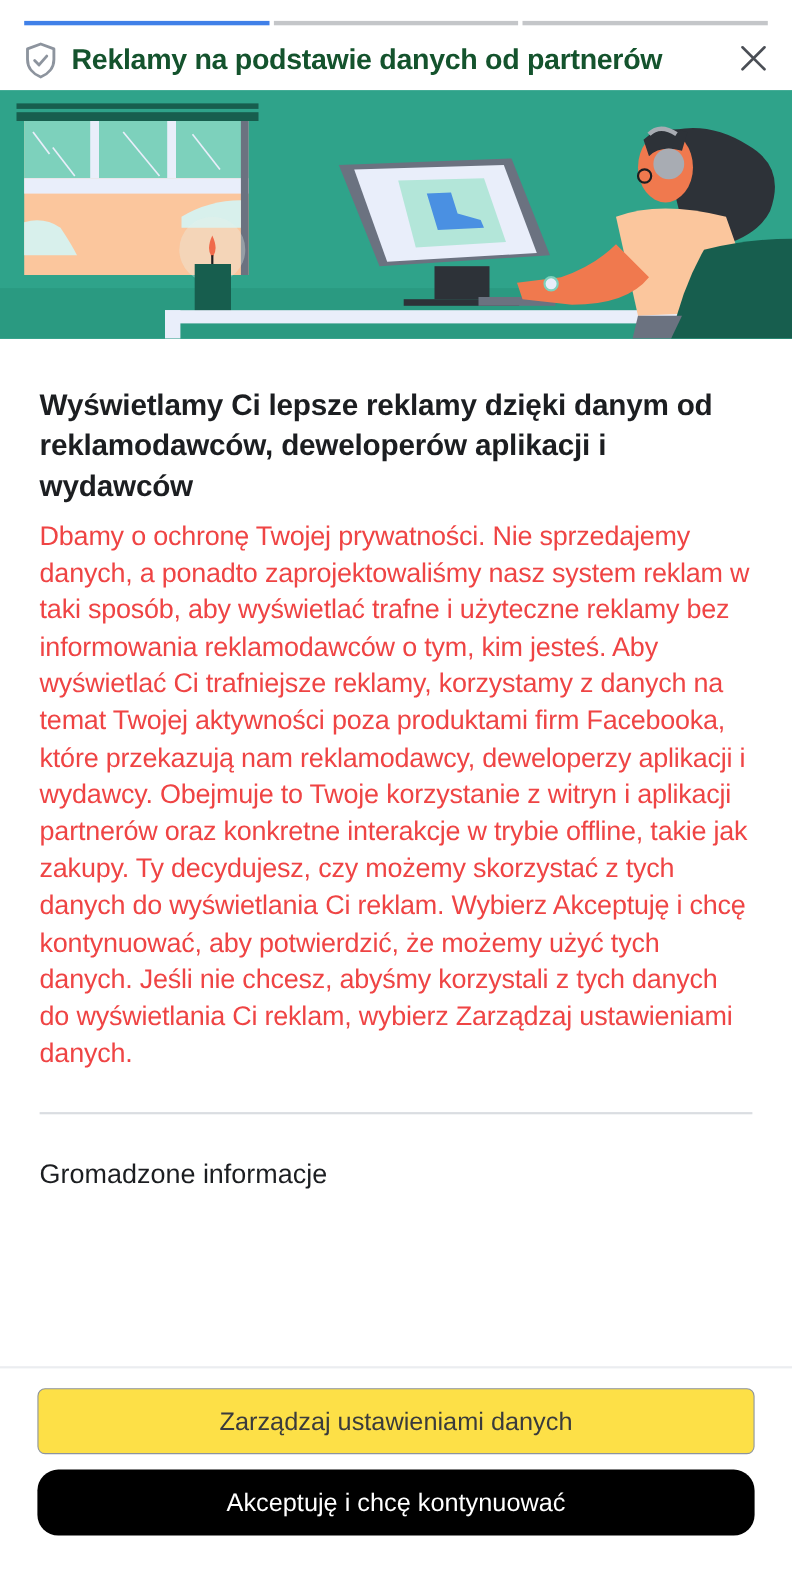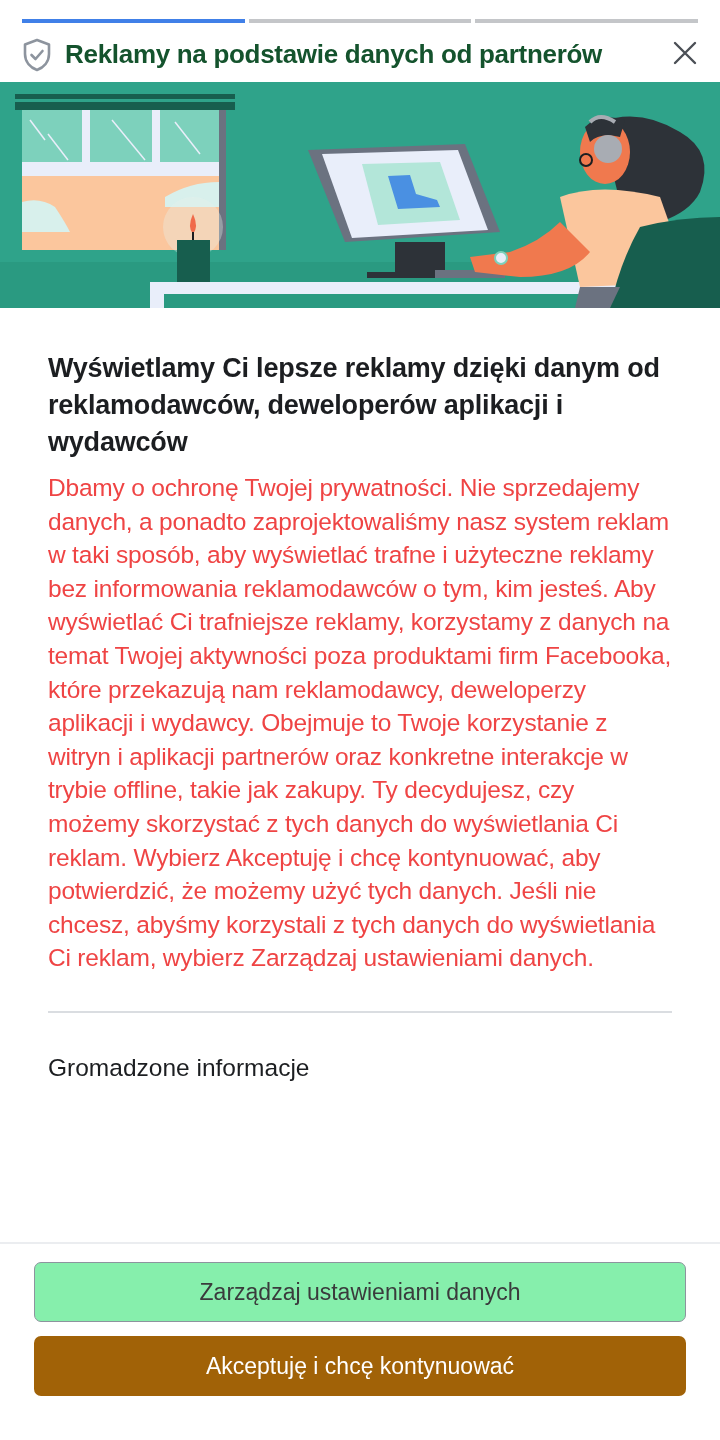--- a/index.html
+++ b/index.html
@@ -10,31 +10,31 @@
   .progress .seg { flex: 1; height: 4px; background: #c4c6c9; }
   .progress .seg.active { background: #4080e8; }
 
   .header { position: absolute; top: 34px; left: 0; right: 0; height: 44px; display: flex; align-items: center; }
   .shield { position: absolute; left: 22px; top: 4px; width: 30px; height: 34px; }
   .header-title { position: absolute; left: 65px; top: 5px; font-size: 26px; font-weight: bold; color: #14532d; letter-spacing: -0.3px; white-space: nowrap; }
   .close { position: absolute; right: 20px; top: 4px; width: 30px; height: 30px; cursor: pointer; }
 
   .hero { position: absolute; top: 82px; left: 0; width: 720px; height: 226px; overflow: hidden; background: #2fa38a; }
 
-  .content { position: absolute; top: 308px; left: 0; right: 0; bottom: 198px; overflow: hidden; padding: 0 48px; }
+  .content { position: absolute; top: 308px; left: 0; right: 0; bottom: 198px; overflow: hidden; padding: 0 36px; }
   .headline { margin-top: 42px; font-size: 27px; font-weight: bold; line-height: 37px; color: #1c1e21; letter-spacing: -0.2px; }
   .body-text { margin-top: 10px; font-size: 24.5px; line-height: 33.6px; color: #ef4444; letter-spacing: -0.2px; }
   .divider { margin-top: 36px; height: 2px; background: #dadde1; }
   .section-title { margin-top: 38px; font-size: 24.5px; font-weight: normal; color: #1c1e21; line-height: 34px; }
   .section-text { margin-top: 12px; font-size: 24.5px; line-height: 33.6px; color: #1c1e21; letter-spacing: -0.2px; }
 
   .footer { position: absolute; left: 0; right: 0; bottom: 0; height: 198px; background: #fff; border-top: 2px solid #ebedf0; }
   .btn { position: absolute; left: 34px; right: 34px; height: 60px; border-radius: 7px; display: flex; align-items: center; justify-content: center; font-size: 23px; cursor: pointer; }
-  .btn-secondary { top: 18px; background: #86efac; border: 1.5px solid #8d949e; color: #3a3b3c; }
-  .btn-primary { top: 92px; background: #a16207; color: #fff; font-weight: normal; }
+  .btn-secondary { top: 18px; background: #fde047; border: 1.5px solid #8d949e; color: #3a3b3c; }
+  .btn-primary { top: 92px; background: #000000; color: #fff; font-weight: normal; border-radius: 19px; }
 </style>
 </head>
 <body>
 
 <div class="progress">
   <div class="seg active"></div>
   <div class="seg"></div>
   <div class="seg"></div>
 </div>
 

